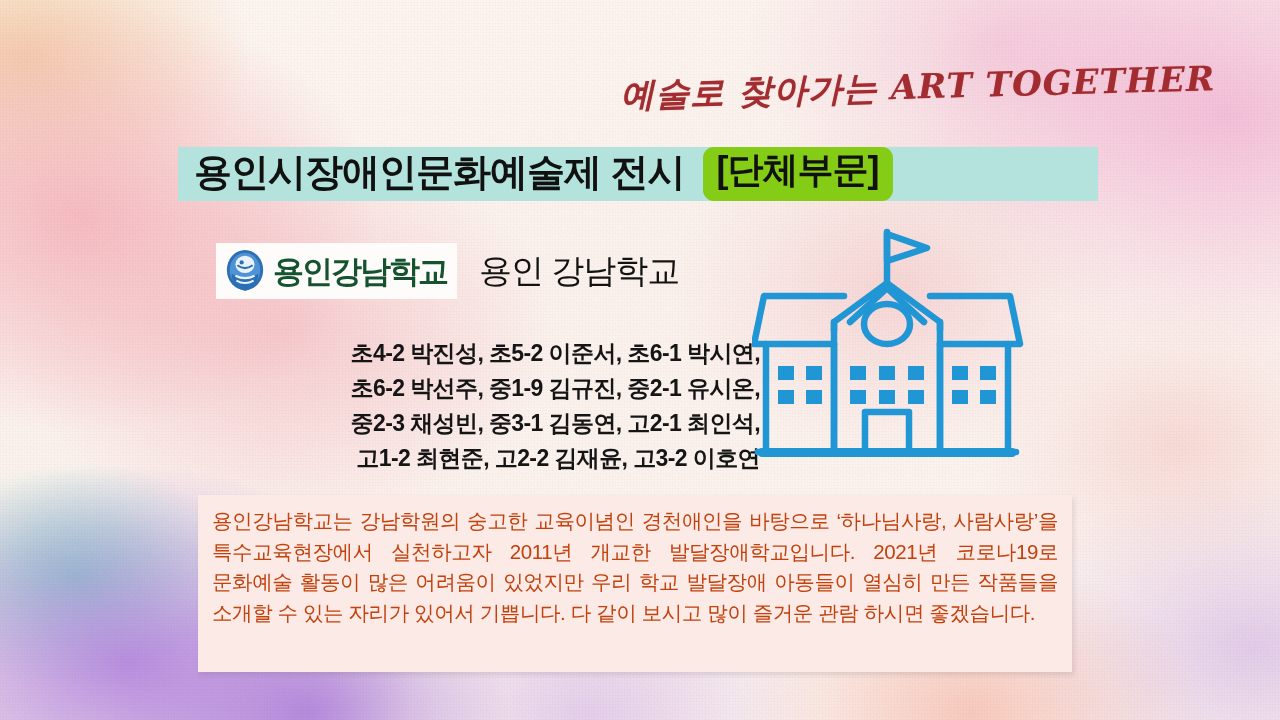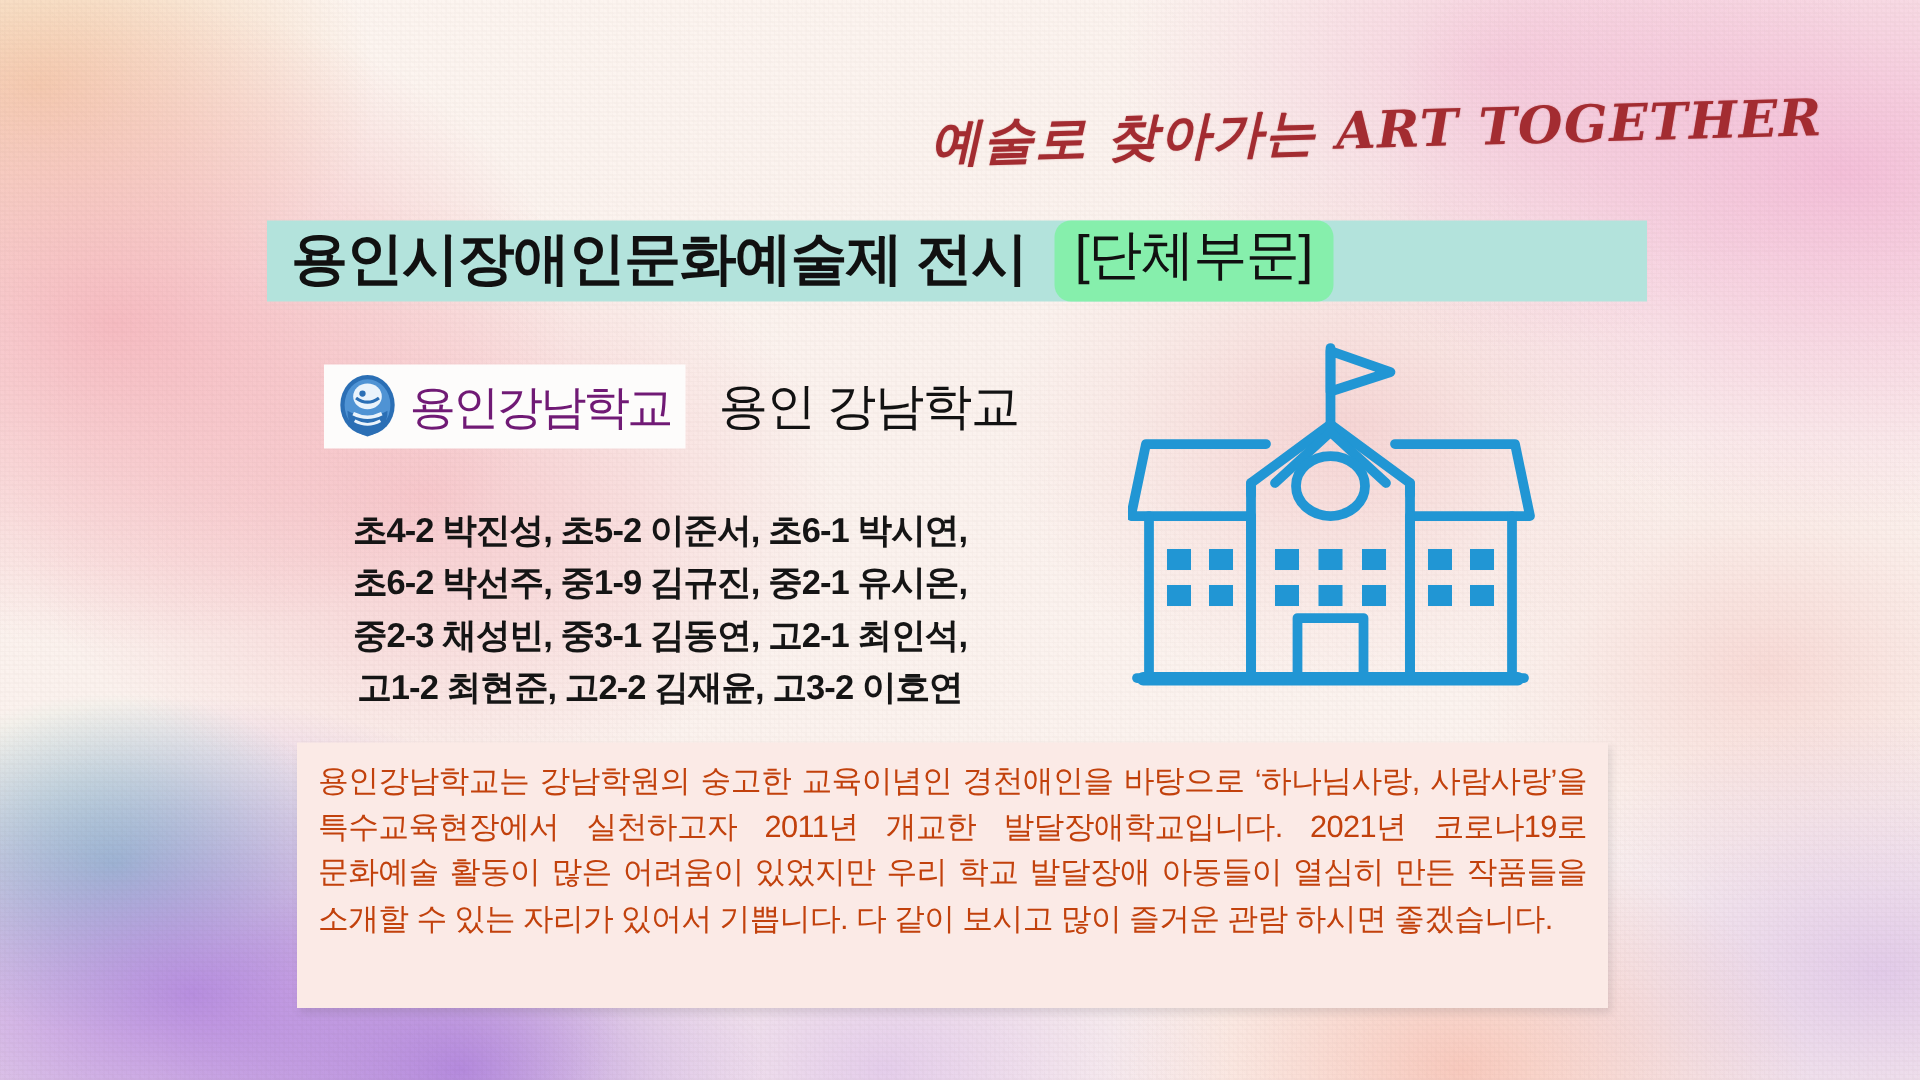--- a/index.html
+++ b/index.html
@@ -82,24 +82,24 @@
   }
   .title-main {
     font-size: 38px;
     font-weight: 700;
     color: #111111;
     letter-spacing: -1px;
     white-space: nowrap;
   }
   .title-badge {
     margin-left: 18px;
-    background: #86efac;
+    background: #84cc16;
     color: #111111;
     font-size: 36px;
-    font-weight: 400;
+    font-weight: 700;
     letter-spacing: -1px;
     border-radius: 11px;
     padding: 5px 14px 7px 14px;
     white-space: nowrap;
     line-height: 1;
   }
 
   
   .school-row {
     position: absolute;
@@ -115,42 +115,42 @@
     align-items: center;
     gap: 7px;
   }
   .logo-emblem {
     width: 42px;
     height: 44px;
     flex: 0 0 auto;
   }
   .logo-wordmark {
     font-size: 31px;
-    font-weight: 400;
-    color: #701a75;
+    font-weight: 700;
+    color: #14532d;
     letter-spacing: -2px;
     line-height: 1;
     white-space: nowrap;
   }
   .school-name {
     margin-left: 22px;
     font-size: 33px;
     font-weight: 400;
     color: #121212;
     letter-spacing: -1px;
     white-space: nowrap;
   }
 
   
   .names-block {
     position: absolute;
     left: 120px;
     top: 336px;
     width: 640px;
-    text-align: center;
+    text-align: right;
   }
   .name-line {
     font-size: 23px;
     font-weight: 700;
     color: #151515;
     letter-spacing: -0.6px;
     line-height: 35px;
     white-space: nowrap;
   }
 

